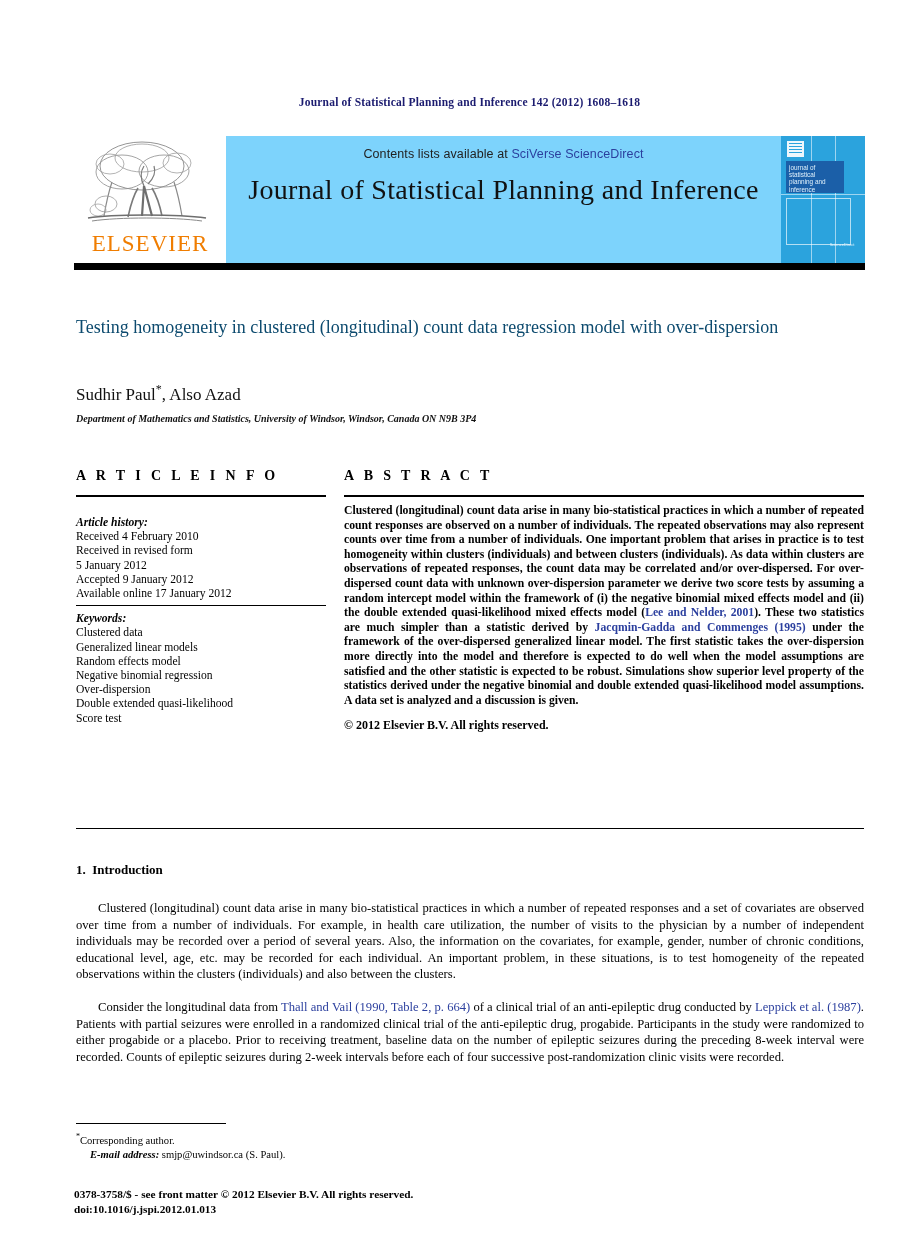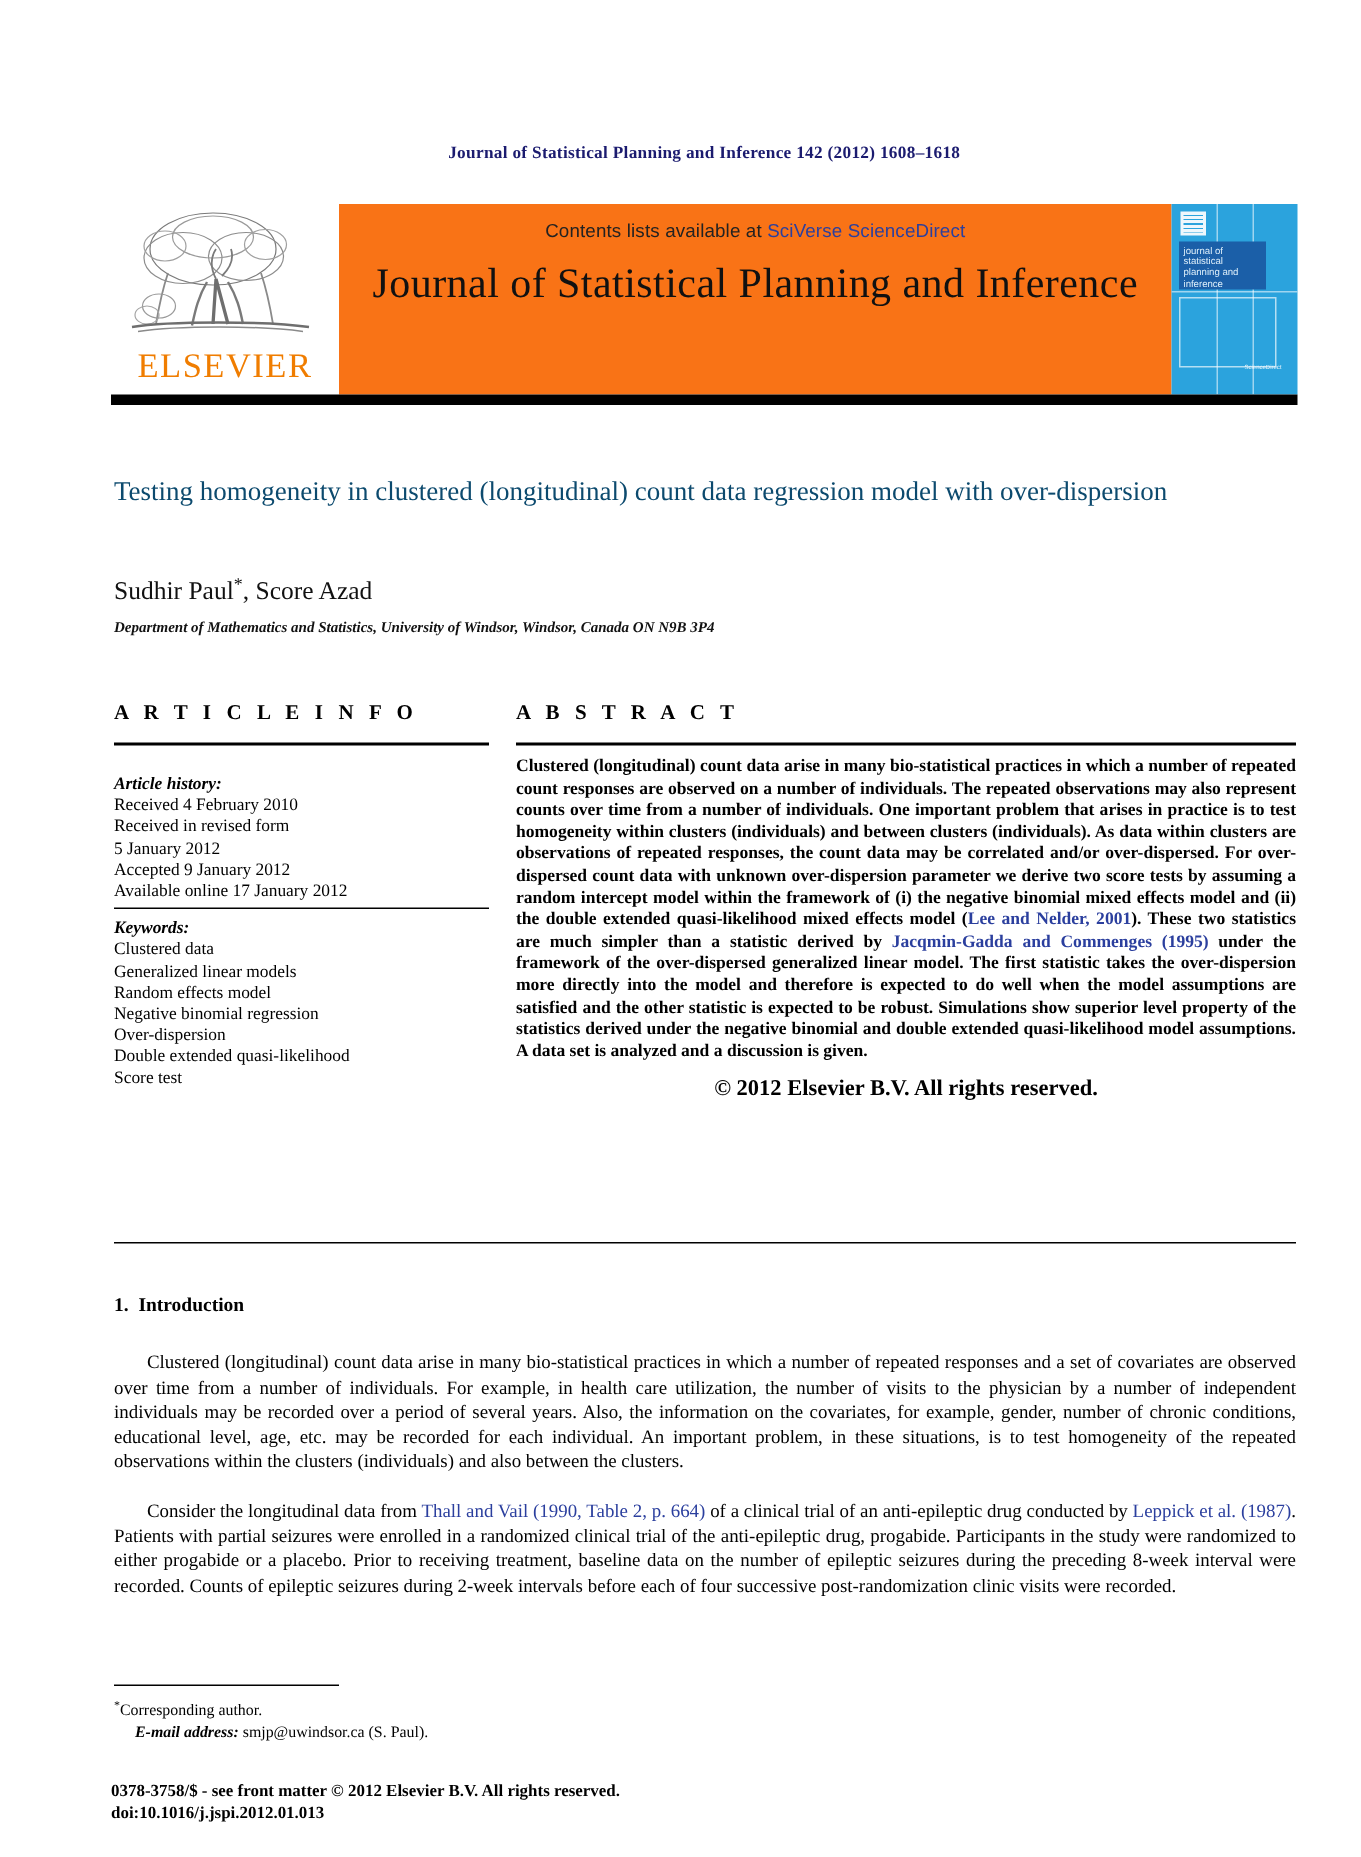--- a/index.html
+++ b/index.html
@@ -51,21 +51,21 @@
     left: 0; top: 0;
     width: 152px;
     height: 127px;
   }
   .masthead-center {
     position: absolute;
     left: 152px;
     top: 0;
     width: 555px;
     height: 127px;
-    background: #f97316;
+    background: #7dd3fc;
     text-align: center;
   }
   .masthead-cover {
     position: absolute;
     left: 707px;
     top: 0;
     width: 84px;
     height: 127px;
   }
   .contents-line {
@@ -261,22 +261,22 @@
     font-size: 11.7px;
     line-height: 14.6px;
     text-align: justify;
     padding-top: 7px;
     color: #000;
   }
   .cite { color: #2b3f9e; }
   .copyright {
     font-family: "Liberation Serif", serif;
     font-weight: bold;
-    font-size: 15px;
-    text-align: center;
+    font-size: 12px;
+    text-align: left;
     padding-top: 10px;
   }
   .col-rule {
     position: absolute;
     left: 60px;
     width: 788px;
     border-top: 1px solid #000;
   }
 
   
@@ -380,21 +380,21 @@
         <div class="cover-rect"></div>
         <div class="cover-footer-mark">ScienceDirect</div>
       </div>
     </div>
   </div>
 
   <div class="rule-thick" style="top:219px;"></div>
 
   <div class="title">Testing homogeneity in clustered (longitudinal) count data regression model with over-dispersion</div>
   <div class="authors">
-    <span>Sudhir Paul</span><span class="star">*</span><span>, Score Azad</span>
+    <span>Sudhir Paul</span><span class="star">*</span><span>, Also Azad</span>
   </div>
   <div class="affiliation">Department of Mathematics and Statistics, University of Windsor, Windsor, Canada ON N9B 3P4</div>
 
   <div class="info-col">
     <div class="sec-head">A R T I C L E   I N F O</div>
     <div class="hr-head"></div>
     <div class="info-body">
       <div class="lead">Article history:</div>
       <div>Received 4 February 2010</div>
       <div>Received in revised form</div>

